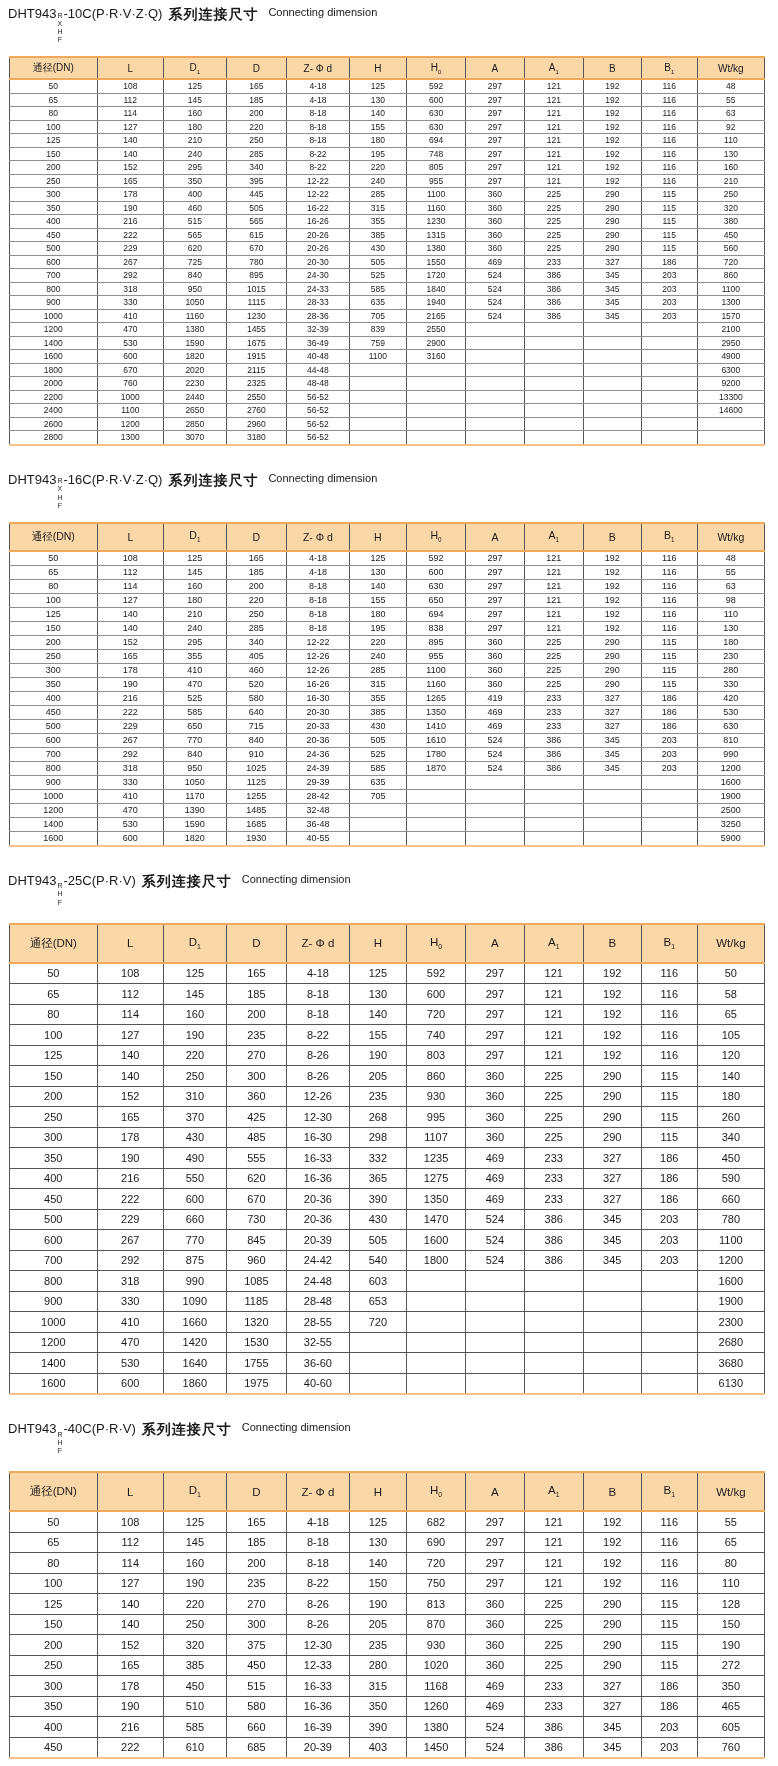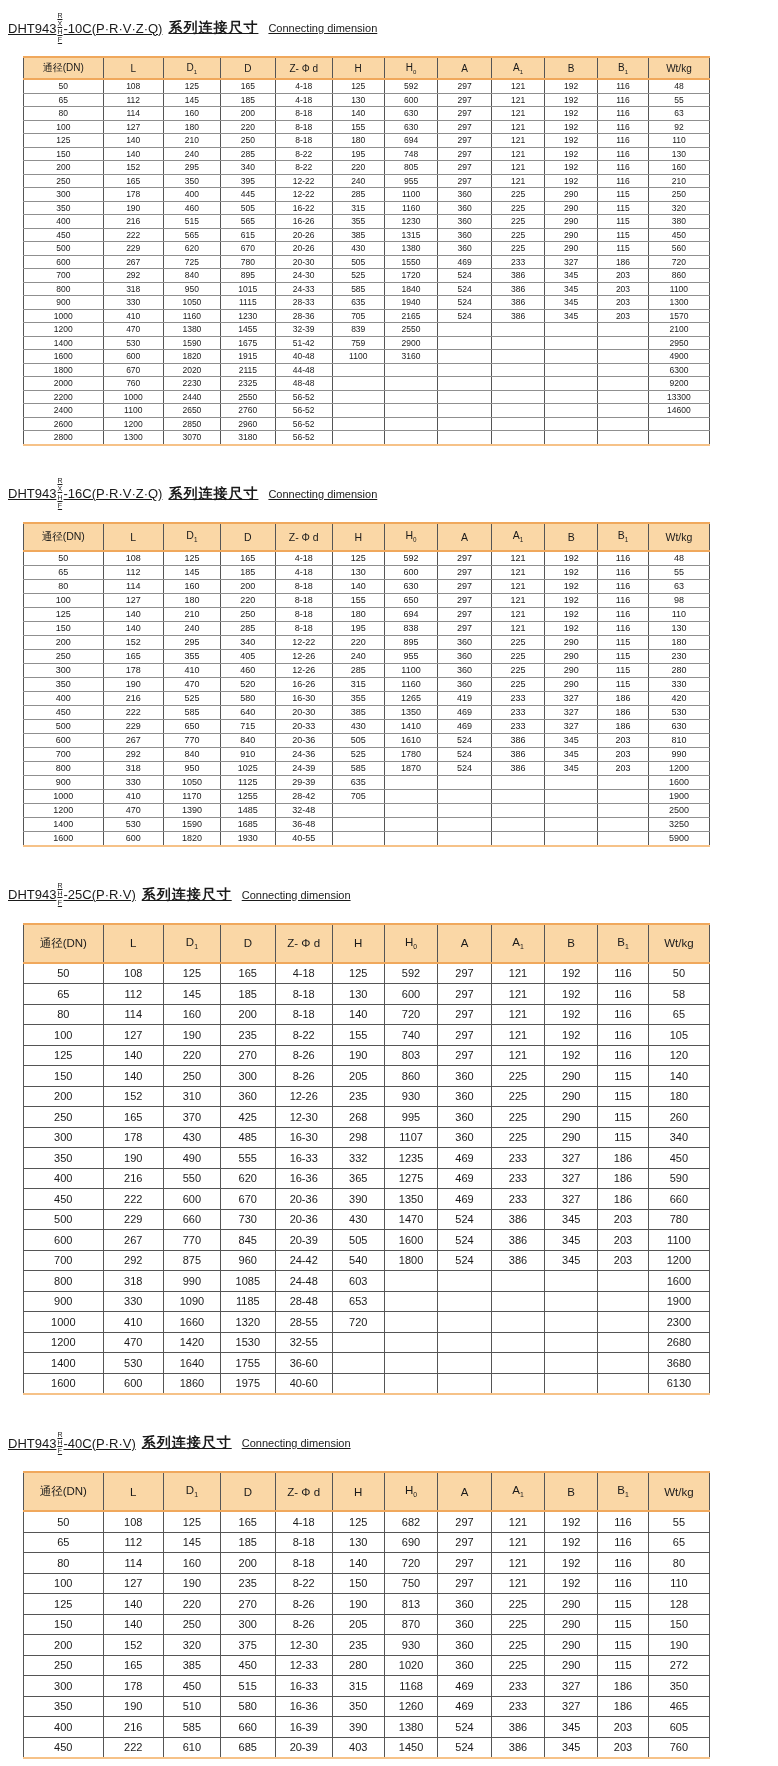--- a/index.html
+++ b/index.html
@@ -6,41 +6,39 @@
   body{
     width:778px;
     background:#ffffff;
     font-family:"Liberation Sans", sans-serif;
     color:#1a1a1a;
   }
   .tbl-section{margin:0 0 10px 0;}
   .tbl-section + .tbl-section{margin-top:26px;}
   .title{
     display:flex;
-    align-items:center;
     margin:6px 0 6px 8px;
     height:44px;
-    text-decoration:underline;
   }
   .model{font-size:13px;}
   .stack{
     display:flex;
     flex-direction:column;
     justify-content:center;
     font-size:7px;
     line-height:1.15;
     margin:0 1px;
     text-align:center;
   }
   .spec{font-size:13px;}
   .cn{font-size:14px;font-weight:bold;margin-left:6px;letter-spacing:1px;}
   .en{font-size:11px;margin-left:10px;}
   table.dim-table{
-    width:687px;
-    margin:0 23px;
+    width:756px;
+    margin:0 9px;
     border-collapse:collapse;
     table-layout:fixed;
     border-left:1px solid #555;
     border-right:1px solid #555;
   }
   col:nth-child(1){width:11.6%}
   col:nth-child(2){width:8.8%}
   col:nth-child(3){width:8.3%}
   col:nth-child(4){width:8.0%}
   col:nth-child(5){width:8.3%}
@@ -393,21 +391,21 @@
           <td></td>
           <td></td>
           <td></td>
           <td>2100</td>
         </tr>
         <tr>
           <td>1400</td>
           <td>530</td>
           <td>1590</td>
           <td>1675</td>
-          <td>51-42</td>
+          <td>36-49</td>
           <td>759</td>
           <td>2900</td>
           <td></td>
           <td></td>
           <td></td>
           <td></td>
           <td>2950</td>
         </tr>
         <tr>
           <td>1600</td>

